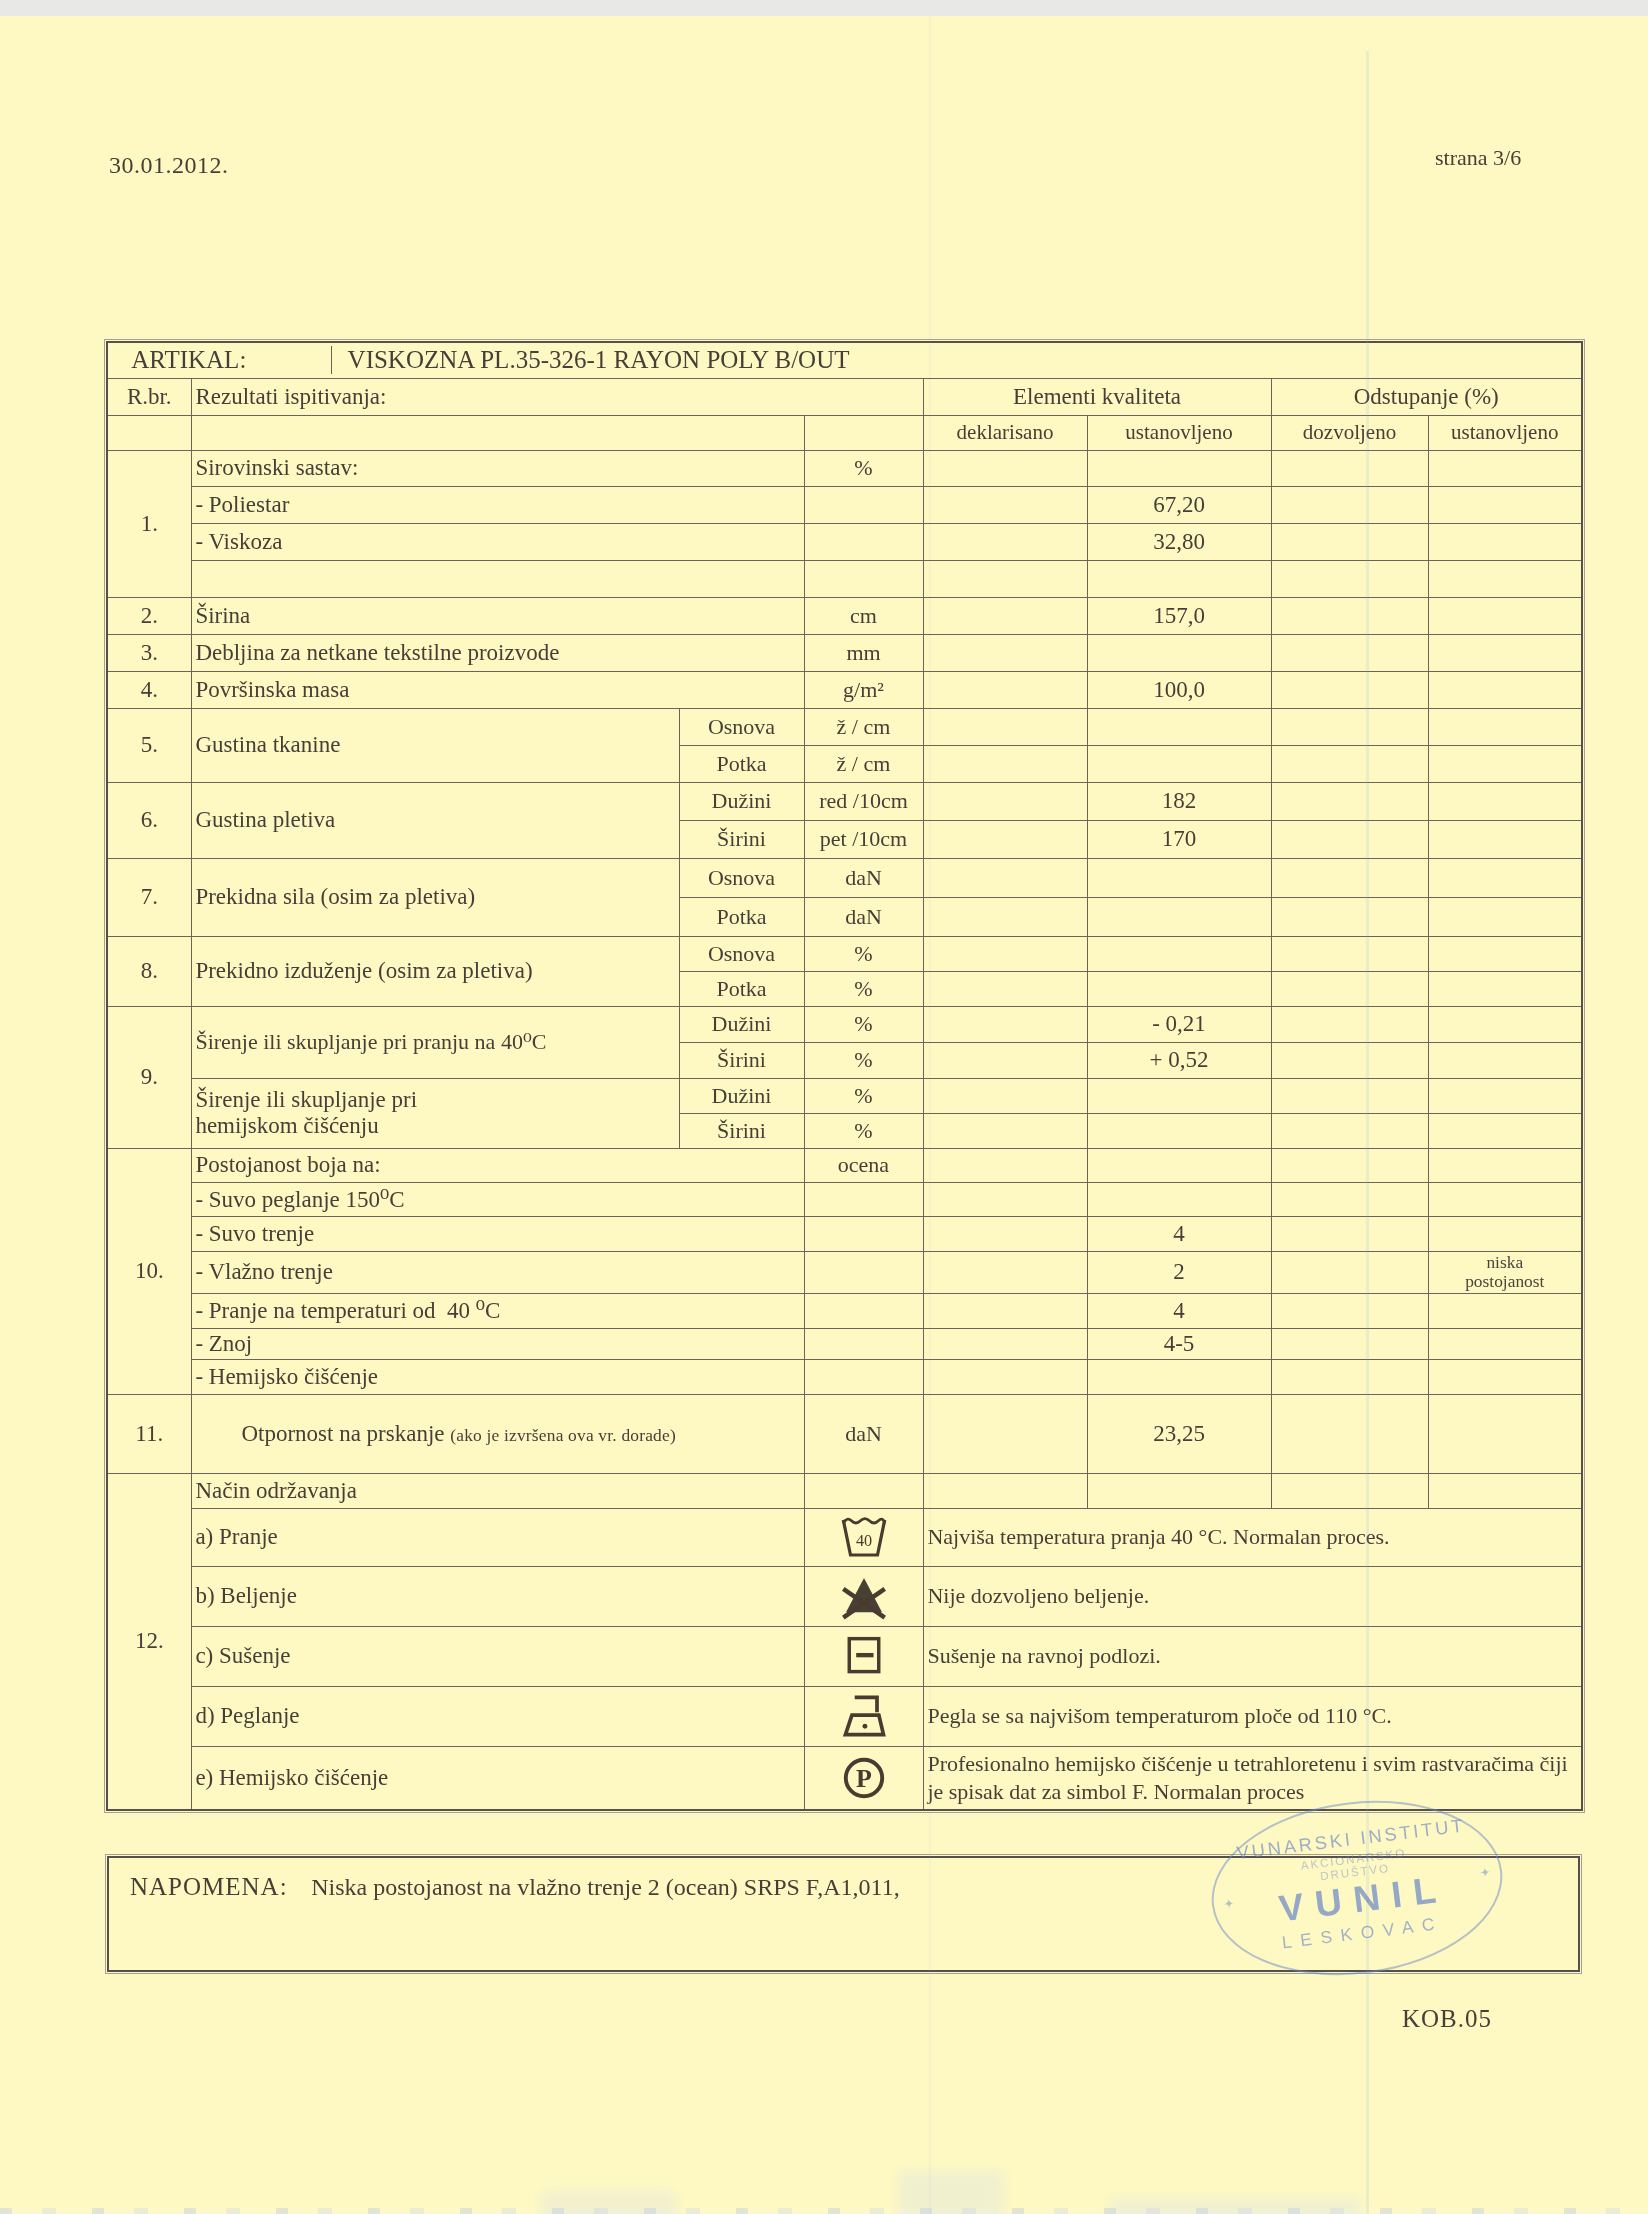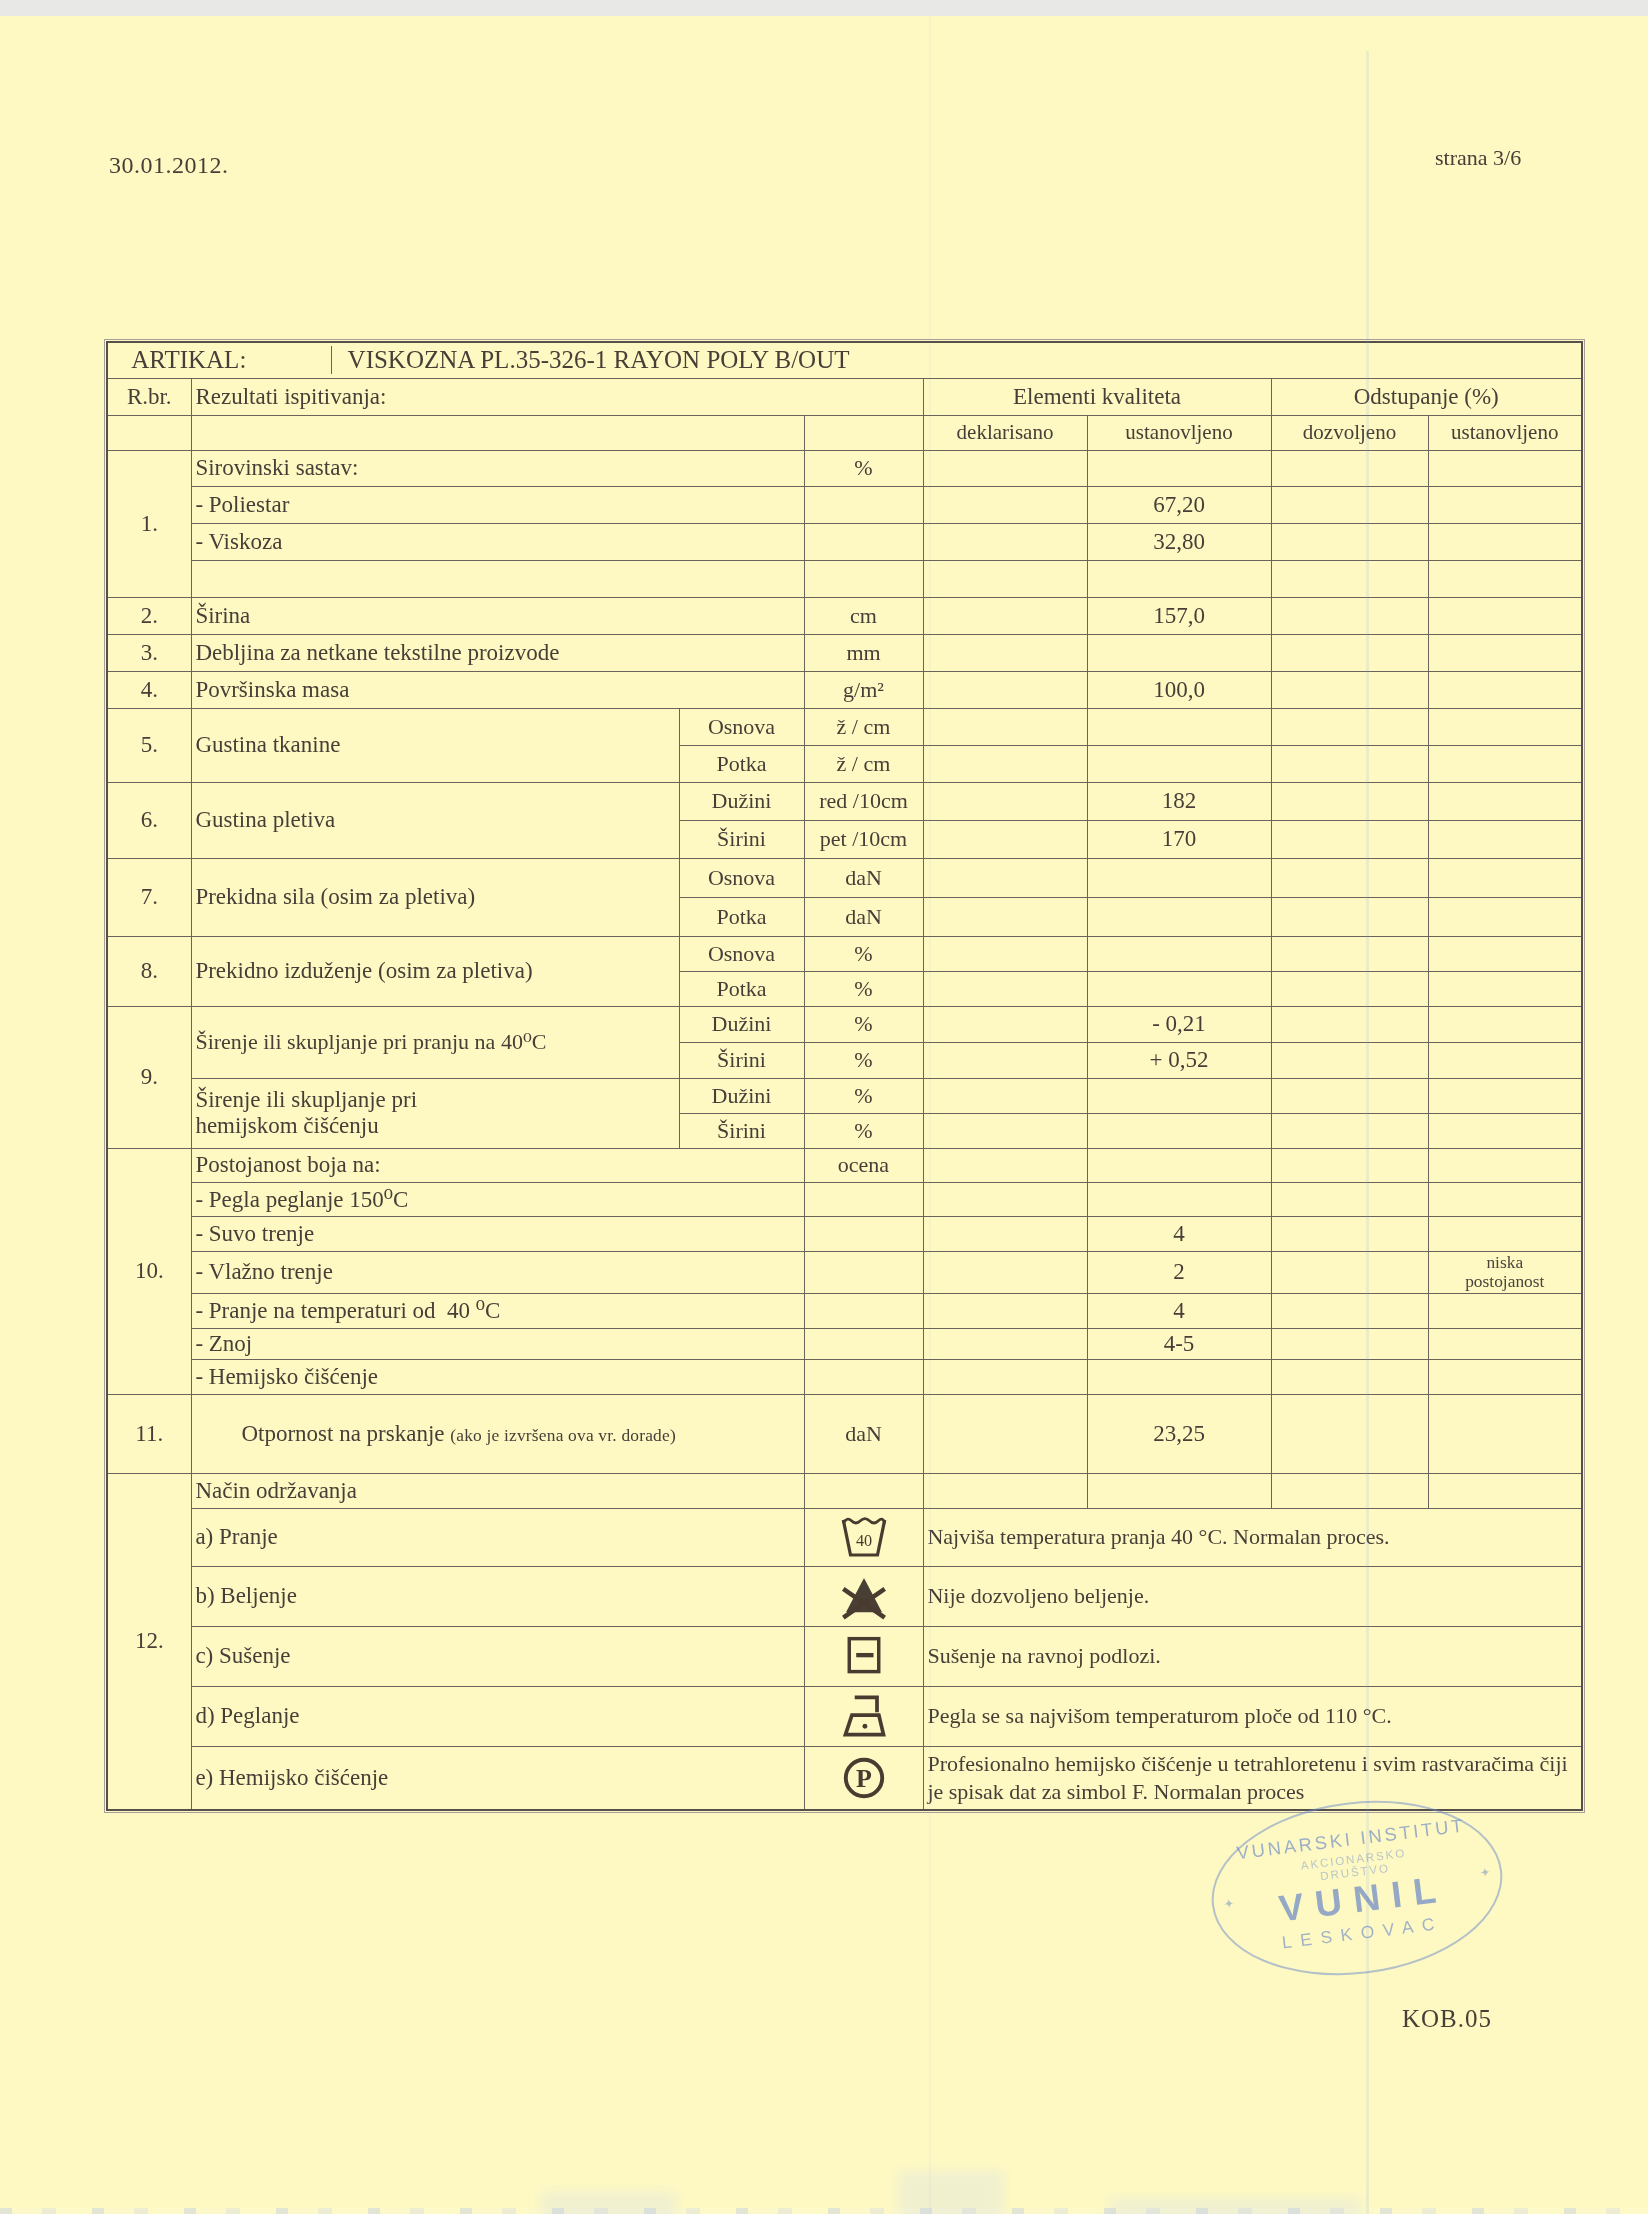--- a/index.html
+++ b/index.html
@@ -312,21 +312,21 @@
     <tr style="height:34px">
       <td class="rbr" rowspan="7">10.</td>
       <td colspan="2" class="desc">Postojanost boja na:</td>
       <td class="unit">ocena</td>
       <td></td>
             <td class="val"></td>
             <td></td>
       <td class="note"></td>
     </tr>
     <tr style="height:34px">
-      <td colspan="2" class="desc">- Pegla peglanje 150⁰C</td>
+      <td colspan="2" class="desc">- Suvo peglanje 150⁰C</td>
       <td class="unit"></td>
       <td></td>
             <td class="val"></td>
             <td></td>
       <td class="note"></td>
     </tr>
     <tr style="height:35px">
       <td colspan="2" class="desc">- Suvo trenje</td>
       <td class="unit"></td>
       <td></td>
@@ -443,20 +443,26 @@
           <circle class="stroke" stroke-width="4.5" cx="30" cy="30" r="21"></circle>
           <text x="30" y="40" font-size="30" font-weight="bold" text-anchor="middle">P</text>
         </svg>
       </td>
       <td colspan="4" class="care-text novb first-keep-left">Profesionalno hemijsko čišćenje u tetrahloretenu i svim rastvaračima čiji je spisak dat za simbol F. Normalan proces</td>
     </tr>
   </tbody>
       </table>
   </div>
 
+  <div class="napomena">
+    <div class="napomena-inner">
+      <span class="napomena-label">NAPOMENA:</span>
+      <span class="napomena-text">Niska postojanost na vlažno trenje 2 (ocean) SRPS F,A1,011,</span>
+    </div>
+  </div>
 
   <div class="stamp">
     <span class="stamp-star left">✦</span>
     <span class="stamp-star right">✦</span>
     <div class="stamp-arc-top">VUNARSKI INSTITUT</div>
     <div class="stamp-l2">AKCIONARSKO</div>
     <div class="stamp-l3">DRUŠTVO</div>
     <div class="stamp-center">VUNIL</div>
     <div class="stamp-arc-bottom">LESKOVAC</div>
   </div>

